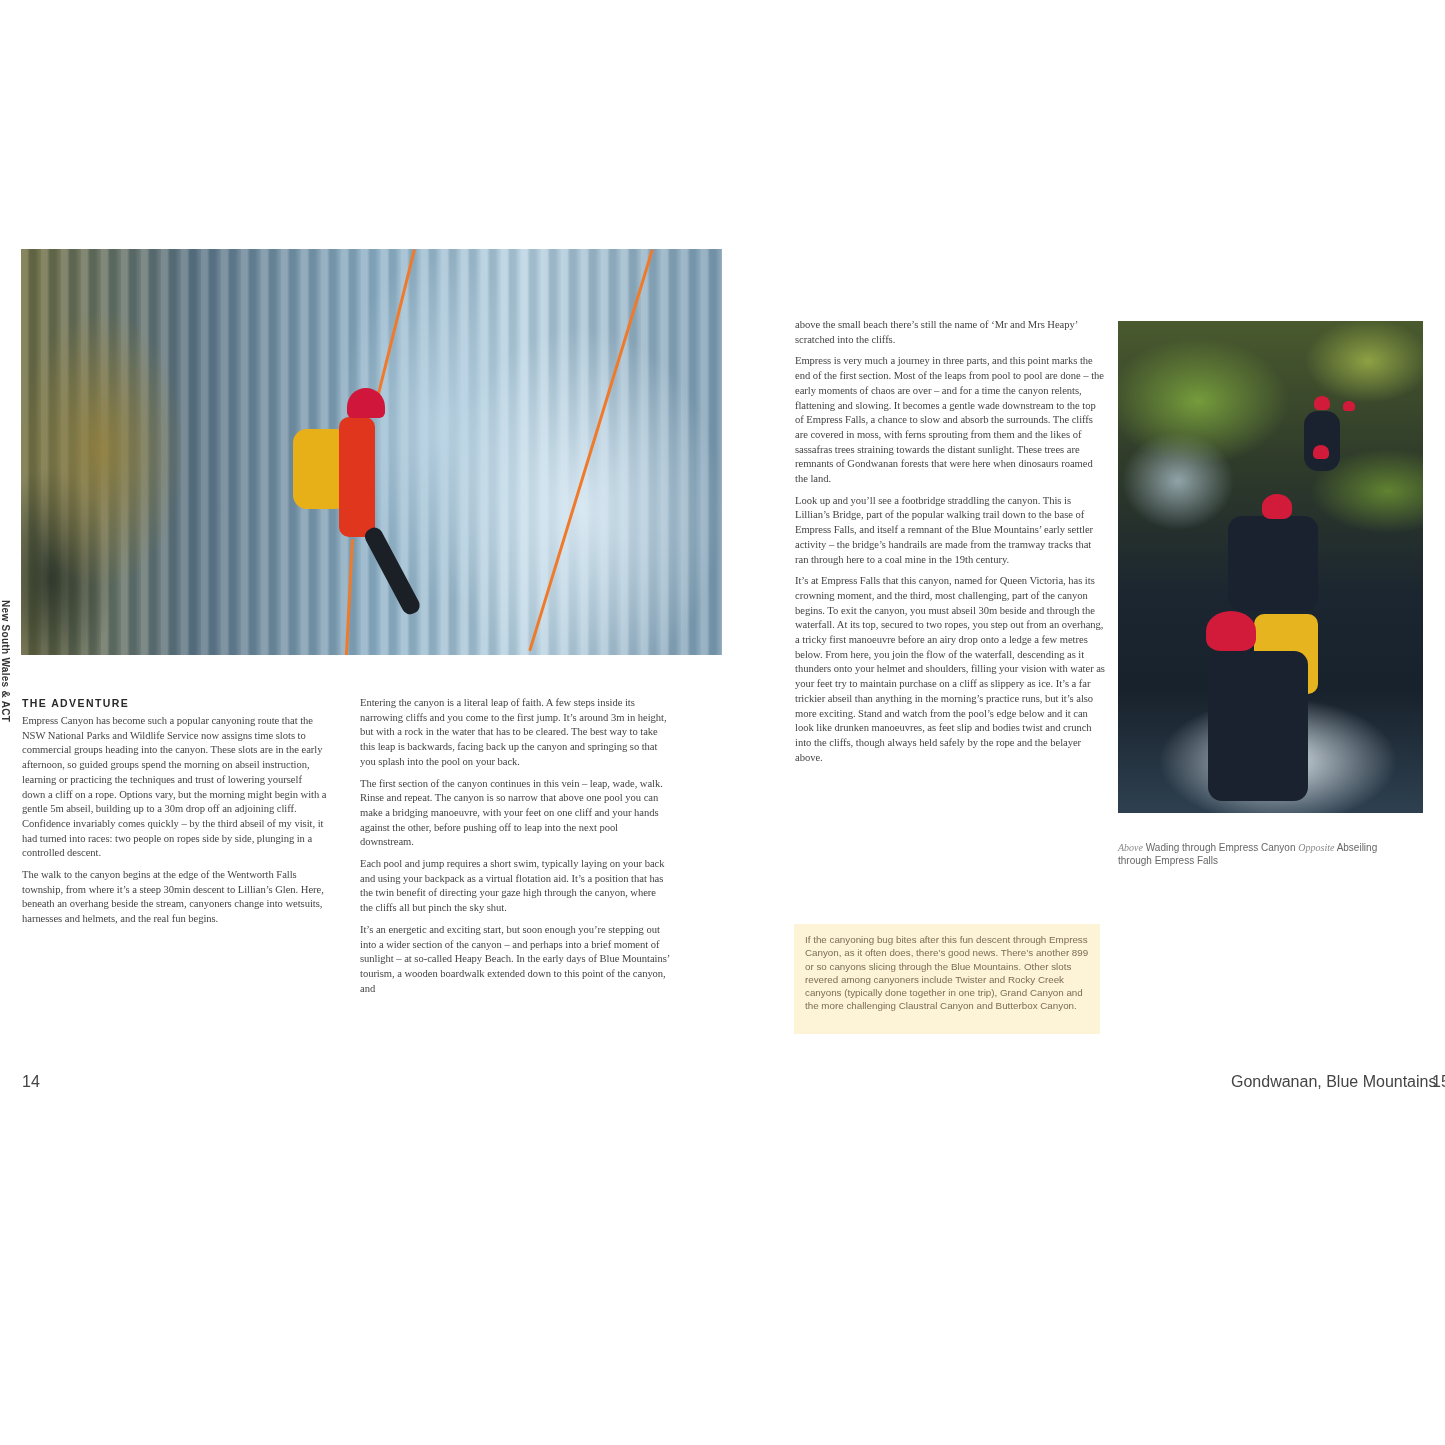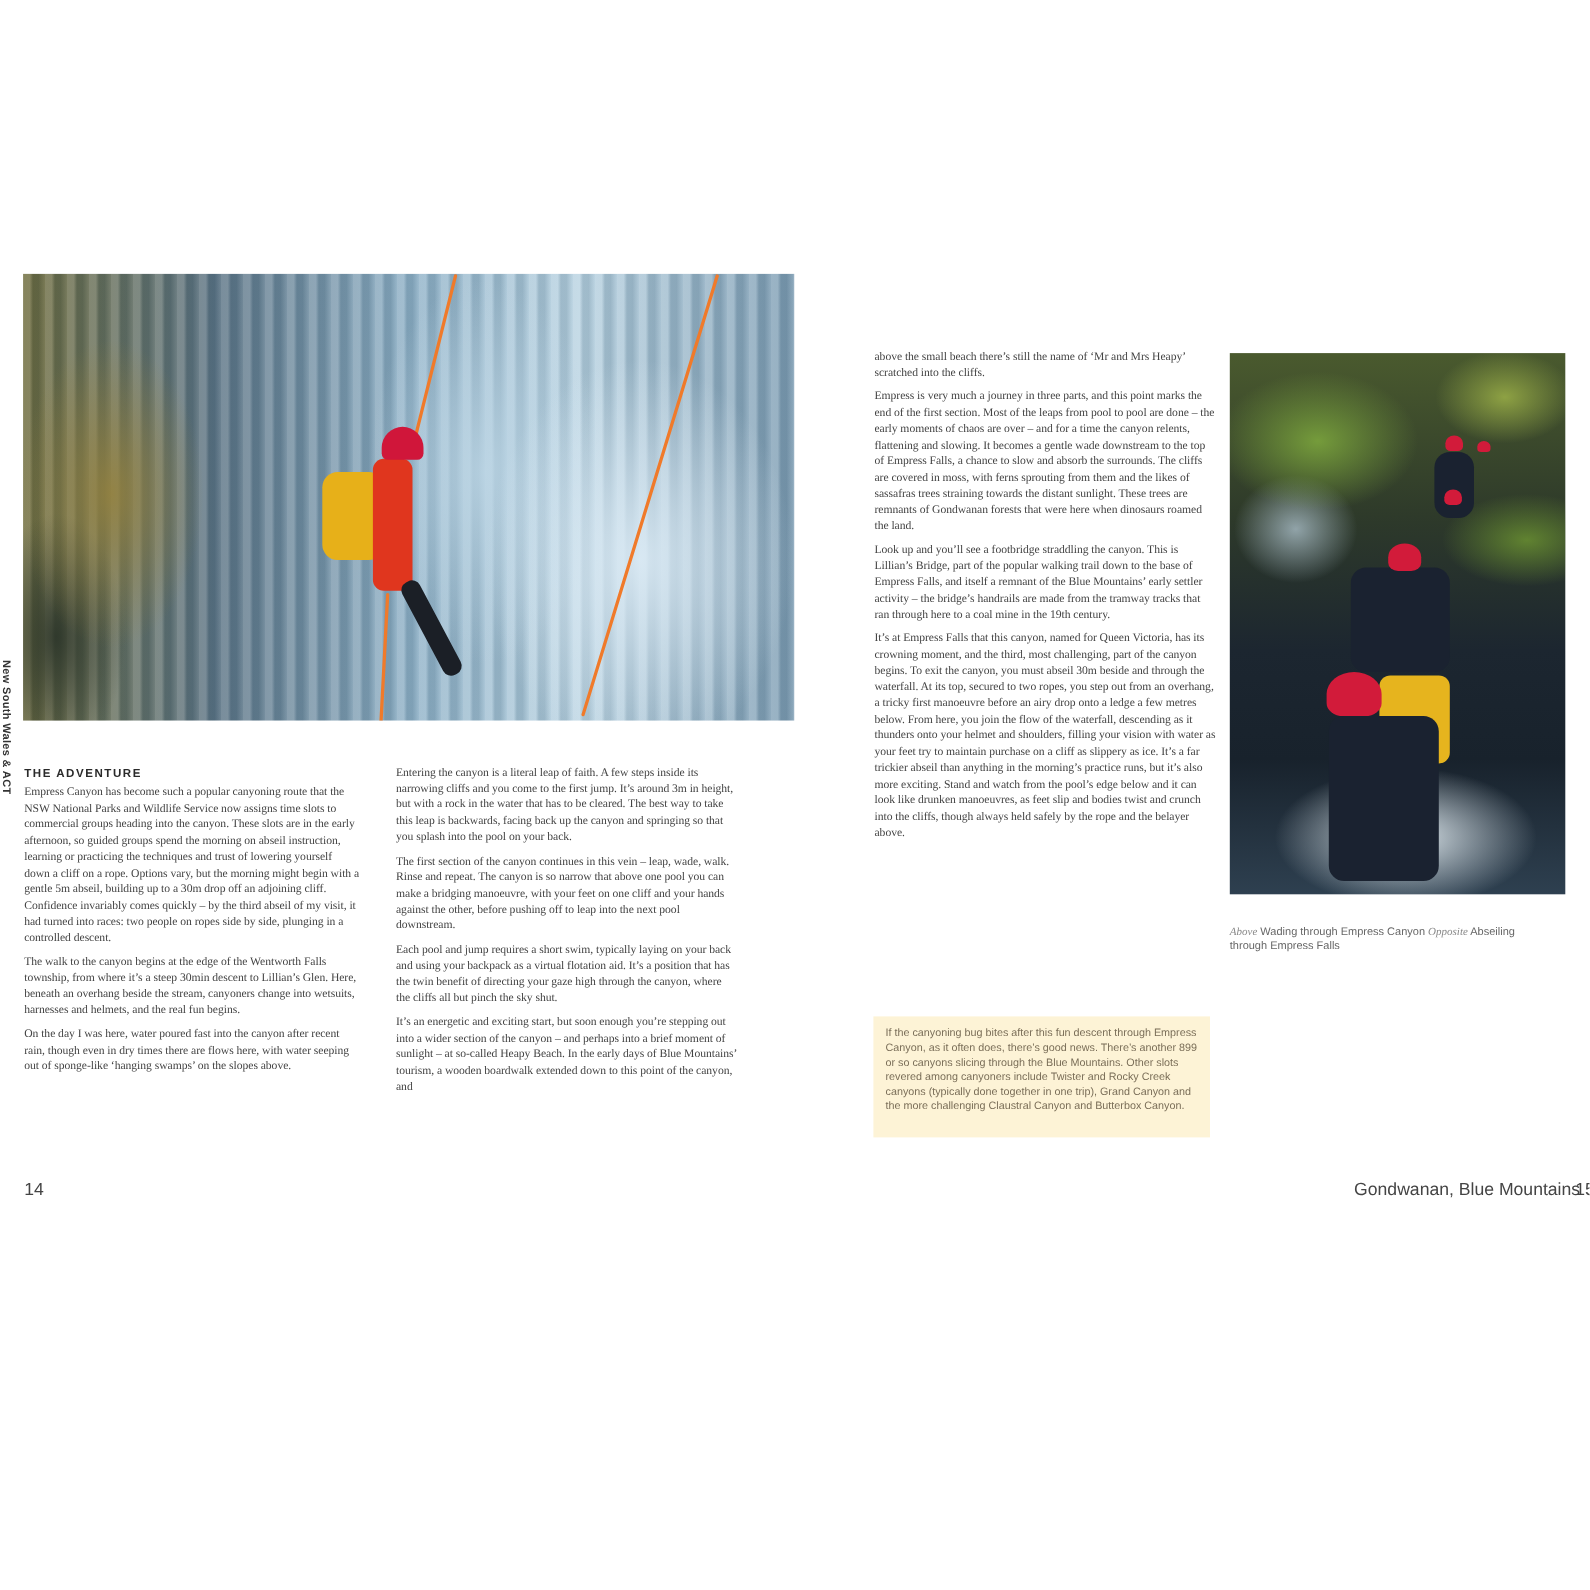--- a/index.html
+++ b/index.html
@@ -73,21 +73,20 @@
   <div class="climber-jacket"></div>
   <div class="climber-helmet"></div>
   <div class="climber-leg"></div>
 </div>
 
 <div class="abs heading">THE ADVENTURE</div>
 
 <div class="abs col1 serif-body">
   <p>Empress Canyon has become such a popular canyoning route that the NSW National Parks and Wildlife Service now assigns time slots to commercial groups heading into the canyon. These slots are in the early afternoon, so guided groups spend the morning on abseil instruction, learning or practicing the techniques and trust of lowering yourself down a cliff on a rope. Options vary, but the morning might begin with a gentle 5m abseil, building up to a 30m drop off an adjoining cliff. Confidence invariably comes quickly – by the third abseil of my visit, it had turned into races: two people on ropes side by side, plunging in a controlled descent.</p>
   <p>The walk to the canyon begins at the edge of the Wentworth Falls township, from where it’s a steep 30min descent to Lillian’s Glen. Here, beneath an overhang beside the stream, canyoners change into wetsuits, harnesses and helmets, and the real fun begins.</p>
-  <p>On the day I was here, water poured fast into the canyon after recent rain, though even in dry times there are flows here, with water seeping out of sponge-like ‘hanging swamps’ on the slopes above.</p>
 </div>
 
 <div class="abs col2 serif-body">
   <p>Entering the canyon is a literal leap of faith. A few steps inside its narrowing cliffs and you come to the first jump. It’s around 3m in height, but with a rock in the water that has to be cleared. The best way to take this leap is backwards, facing back up the canyon and springing so that you splash into the pool on your back.</p>
   <p>The first section of the canyon continues in this vein – leap, wade, walk. Rinse and repeat. The canyon is so narrow that above one pool you can make a bridging manoeuvre, with your feet on one cliff and your hands against the other, before pushing off to leap into the next pool downstream.</p>
   <p>Each pool and jump requires a short swim, typically laying on your back and using your backpack as a virtual flotation aid. It’s a position that has the twin benefit of directing your gaze high through the canyon, where the cliffs all but pinch the sky shut.</p>
   <p>It’s an energetic and exciting start, but soon enough you’re stepping out into a wider section of the canyon – and perhaps into a brief moment of sunlight – at so-called Heapy Beach. In the early days of Blue Mountains’ tourism, a wooden boardwalk extended down to this point of the canyon, and</p>
 </div>
 
 <div class="abs col3 serif-body">

